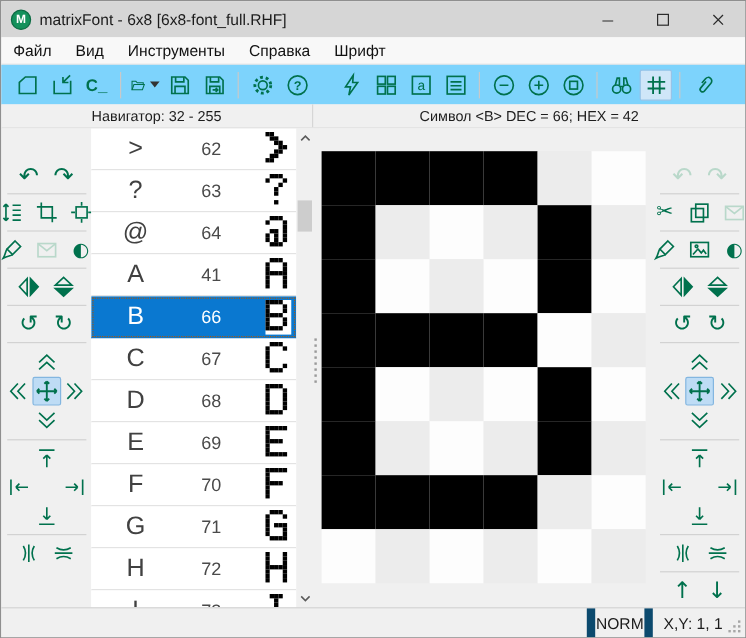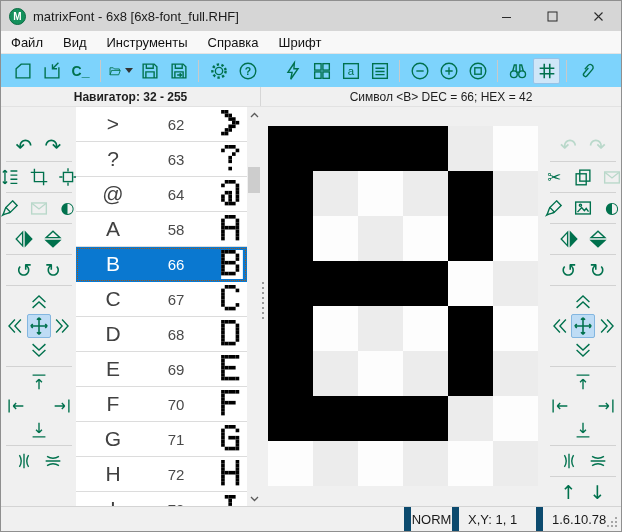--- a/index.html
+++ b/index.html
@@ -37,21 +37,21 @@
   .tb-label { font-size:14px; font-weight:bold; letter-spacing:0; }
   .tb-sep { width:1px; height:22px; background:#c9c9c9; margin:0 5px; }
   .tb-gap { width:16px; }
   .dd { width:0; height:0; border-left:4px solid transparent; border-right:4px solid transparent;
         border-top:5px solid #333; margin-left:3px; }
 
   
   .headers { height:20px; display:flex; font-size:12px; color:#1d1d1d;
              background:#f0f0f0; border-bottom:1px solid #e2e2e2; flex:0 0 auto; }
   .hdr { display:flex; align-items:center; justify-content:center; }
-  .hdr-nav { width:260px; border-right:1px solid #d6d6d6;font-weight:bold; }
+  .hdr-nav { width:260px; border-right:1px solid #d6d6d6; }
   .hdr-sym { flex:1; }
 
   
   .main { position:relative; flex:1; background:#f0f0f0; overflow:hidden; }
 
   .sb { position:absolute; top:0; bottom:0; display:flex; flex-direction:column;
         align-items:center; color:var(--icon,#00714d); padding-top:27px; }
   .sb-left  { left:0;  width:75px; }
   .sb-right { right:0; width:76px; }
   .sb-sep { width:66px; height:1px; background:#d2d2d2; margin:3px 0; flex:0 0 auto; }
@@ -478,21 +478,21 @@
               <rect x="8" y="20" width="4" height="4" fill="#000000"></rect>
               <rect x="16" y="20" width="4" height="4" fill="#000000"></rect>
               <rect x="4" y="24" width="4" height="4" fill="#000000"></rect>
               <rect x="8" y="24" width="4" height="4" fill="#000000"></rect>
               <rect x="12" y="24" width="4" height="4" fill="#000000"></rect>
             </svg>
           </span>
         </div>
         <div class="nav-row">
           <span class="ch">A</span>
-          <span class="code">58</span>
+          <span class="code">41</span>
           <span class="prev">
             <svg width="22" height="29" viewBox="0 0 24 32">
               <rect x="0" y="0" width="24" height="32" fill="#ffffff"></rect>
               <rect x="4" y="0" width="4" height="4" fill="#000000"></rect>
               <rect x="8" y="0" width="4" height="4" fill="#000000"></rect>
               <rect x="12" y="0" width="4" height="4" fill="#000000"></rect>
               <rect x="0" y="4" width="4" height="4" fill="#000000"></rect>
               <rect x="16" y="4" width="4" height="4" fill="#000000"></rect>
               <rect x="0" y="8" width="4" height="4" fill="#000000"></rect>
               <rect x="16" y="8" width="4" height="4" fill="#000000"></rect>
@@ -946,17 +946,16 @@
             <span class="glyph" style="font-size:19px">↓</span>
           </div>
         </div>
       </div>
   </div>
 
   <div class="statusbar">
     <div class="st-spacer"></div>
     <div class="st-cell st-mode">NORM</div>
     <div class="st-cell st-xy">X,Y: 1, 1</div>
-    <div class="st-cell st-ver">1.6.10.78</div>
     <span class="grip"></span>
   </div>
 
 </div>
 
 </body></html>

